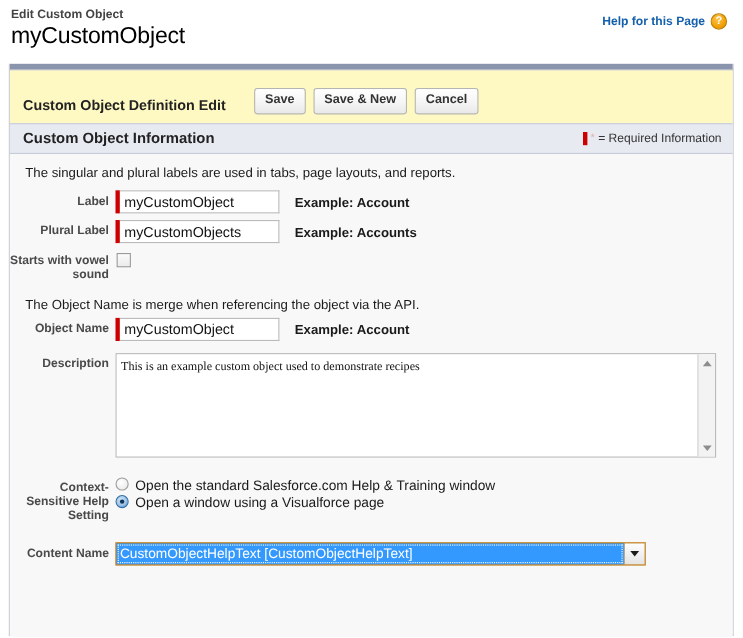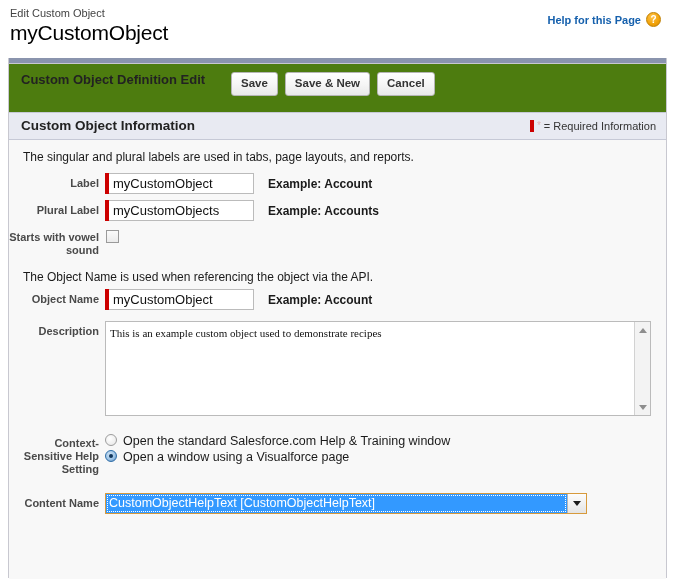--- a/index.html
+++ b/index.html
@@ -17,21 +17,21 @@
   }
 
   
   .page-header {
     padding: 6px 10px 4px 10px;
     position: relative;
     height: 48px;
   }
   .breadcrumb {
     font-size: 11px;
-    font-weight: normal;
+    font-weight: bold;
     color: #444444;
     line-height: 14px;
   }
   .page-title {
     font-size: 21px;
     font-weight: normal;
     color: #000000;
     line-height: 26px;
     letter-spacing: -0.2px;
   }
@@ -74,23 +74,23 @@
   }
   .panel-topbar {
     height: 6px;
     background: #8a94ad;
     border-bottom: 1px solid #c8c8d0;
   }
 
   
   .edit-titlebar {
     display: flex;
-    align-items: flex-start;
+    align-items: flex-end;
     padding: 8px 12px 8px 12px;
-    background: #4d7c0f;
+    background: #fef9c3;
     min-height: 48px;
   }
   .edit-title {
     font-size: 13px;
     font-weight: bold;
     color: #222222;
     line-height: 16px;
     width: 210px;
     flex: none;
   }
@@ -381,21 +381,21 @@
       </div>
     </div>
 
     <div class="frow">
       <div class="flabel">Starts with vowel sound</div>
       <div class="fctl">
         <span class="cbx"></span>
       </div>
     </div>
 
-    <div class="api-note">The Object Name is used when referencing the object via the API.</div>
+    <div class="api-note">The Object Name is merge when referencing the object via the API.</div>
 
     <div class="frow">
       <div class="flabel">Object Name</div>
       <div class="fctl">
         <span class="req-input-wrap">
           <span class="req-mark"></span>
           <input class="txt" type="text" value="myCustomObject" style="">
         </span>
         <span class="example">Example:  Account</span>
       </div>

